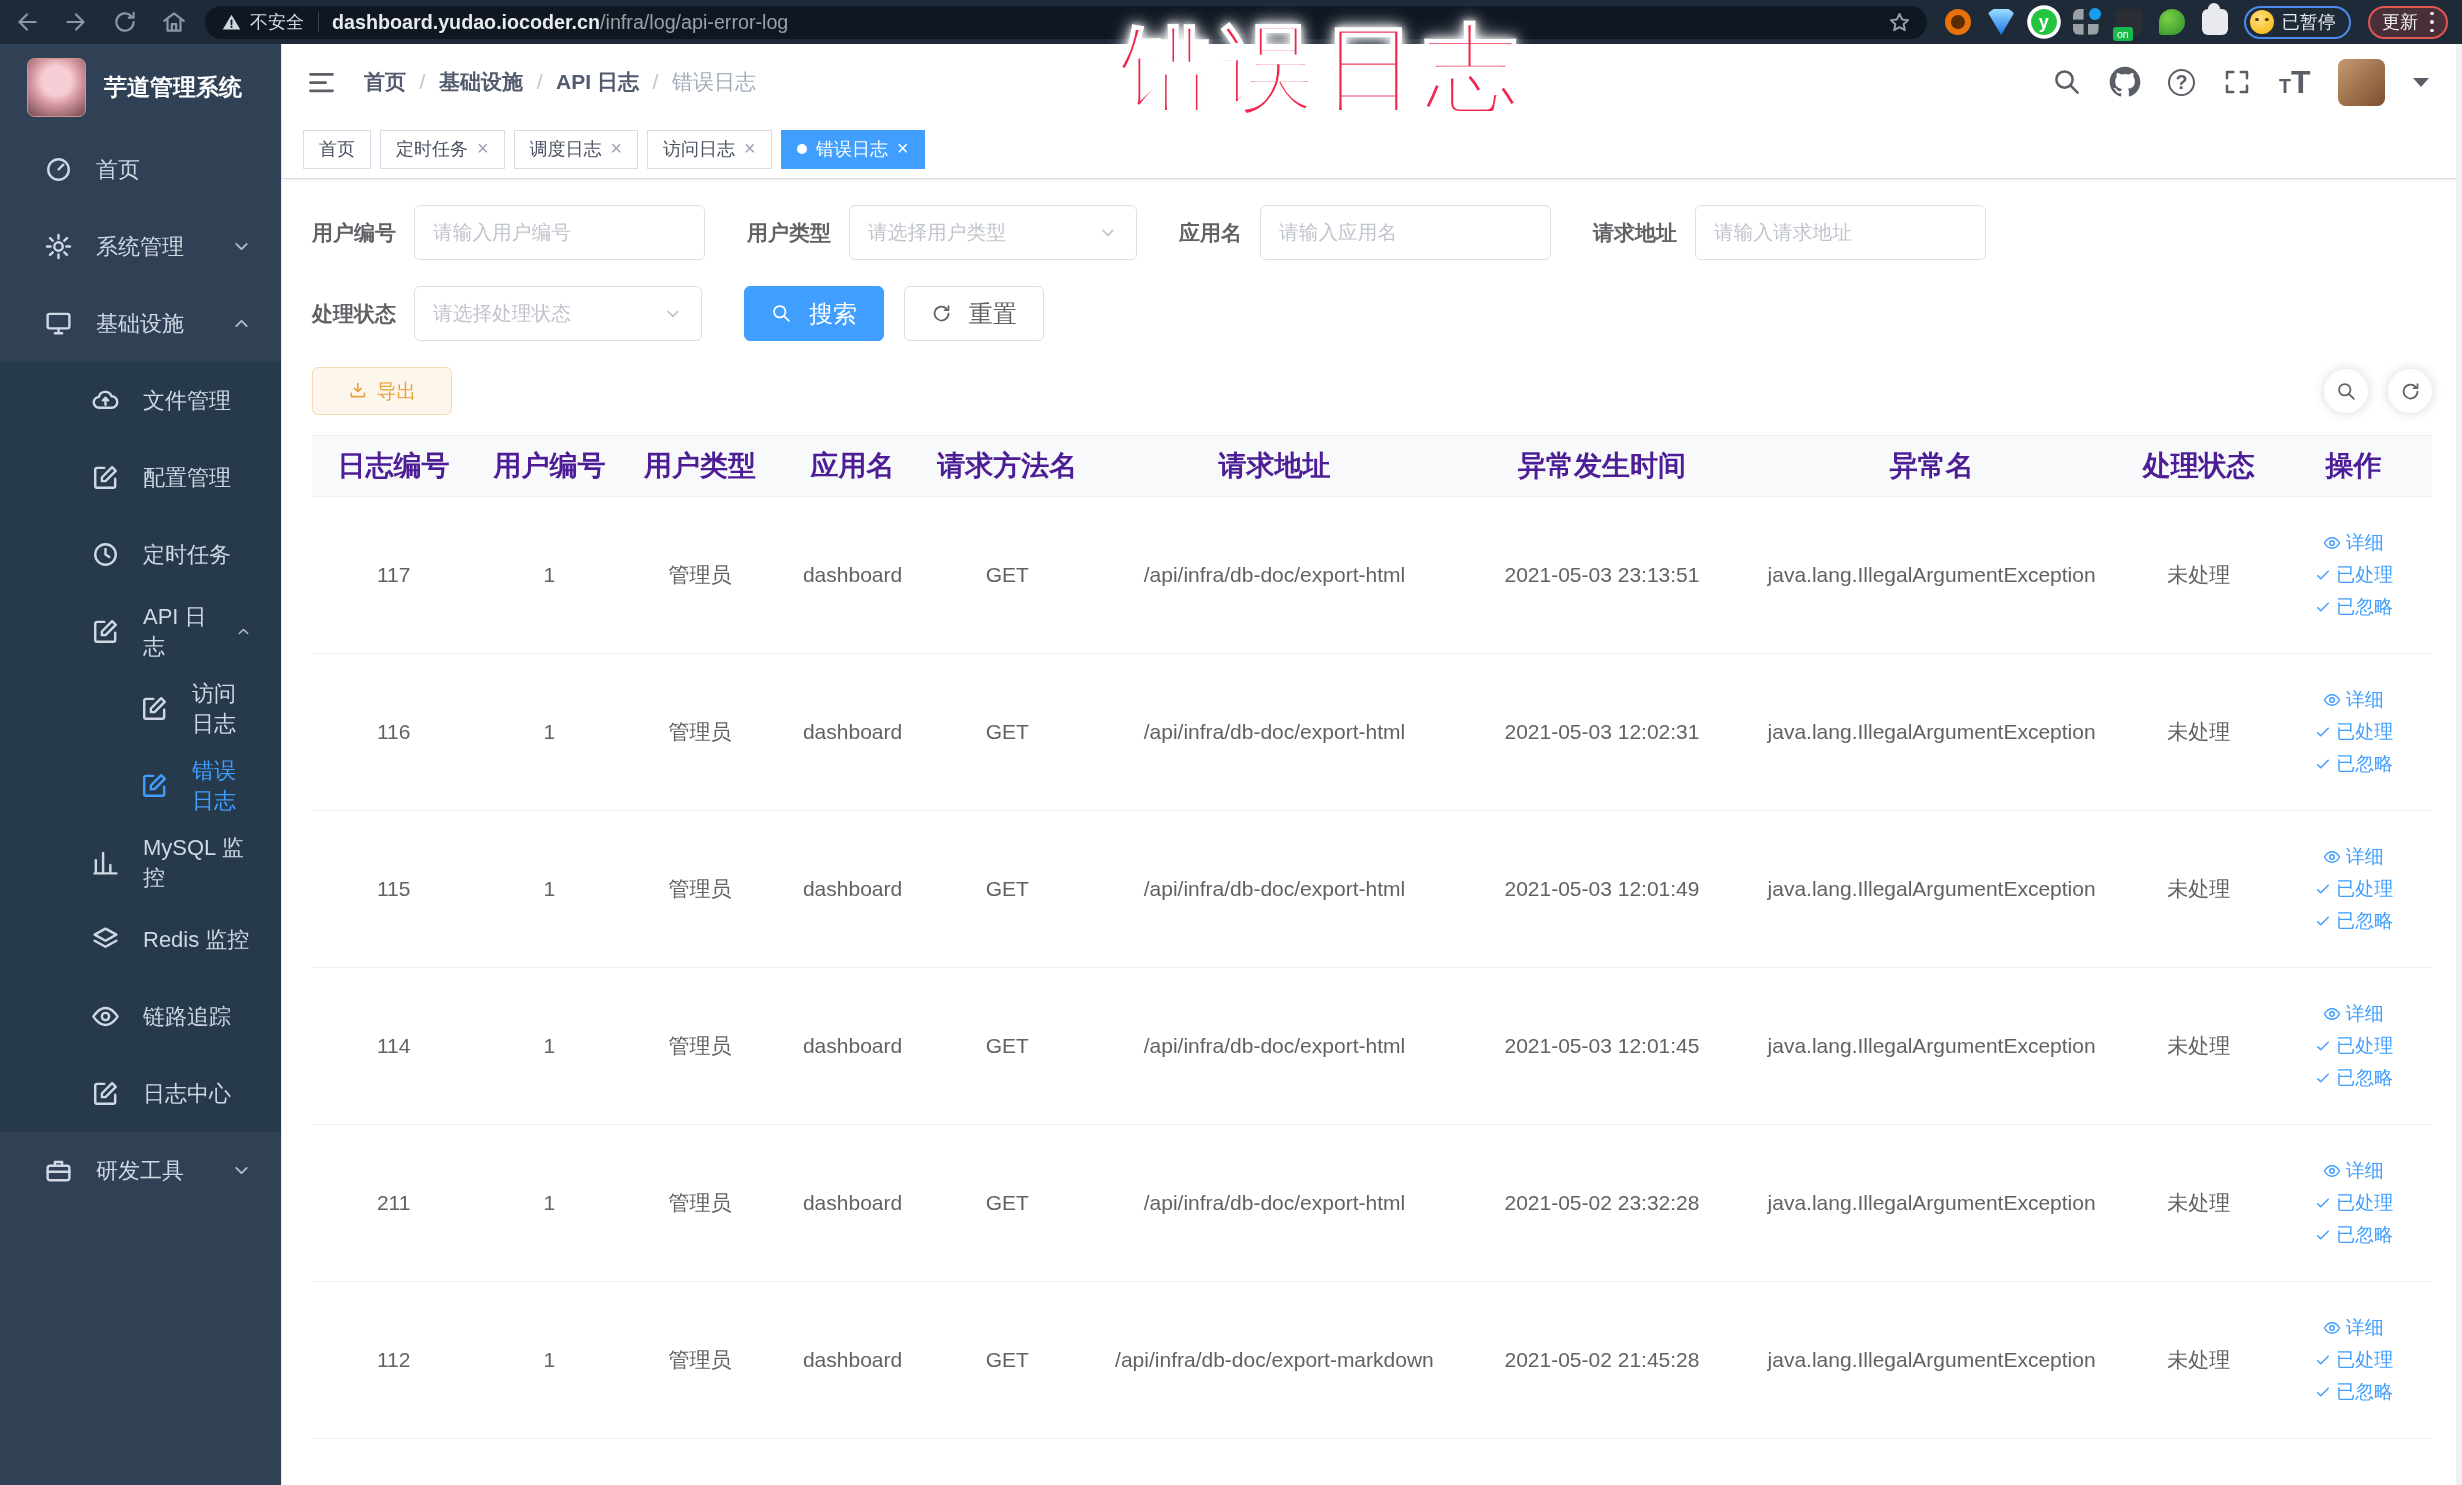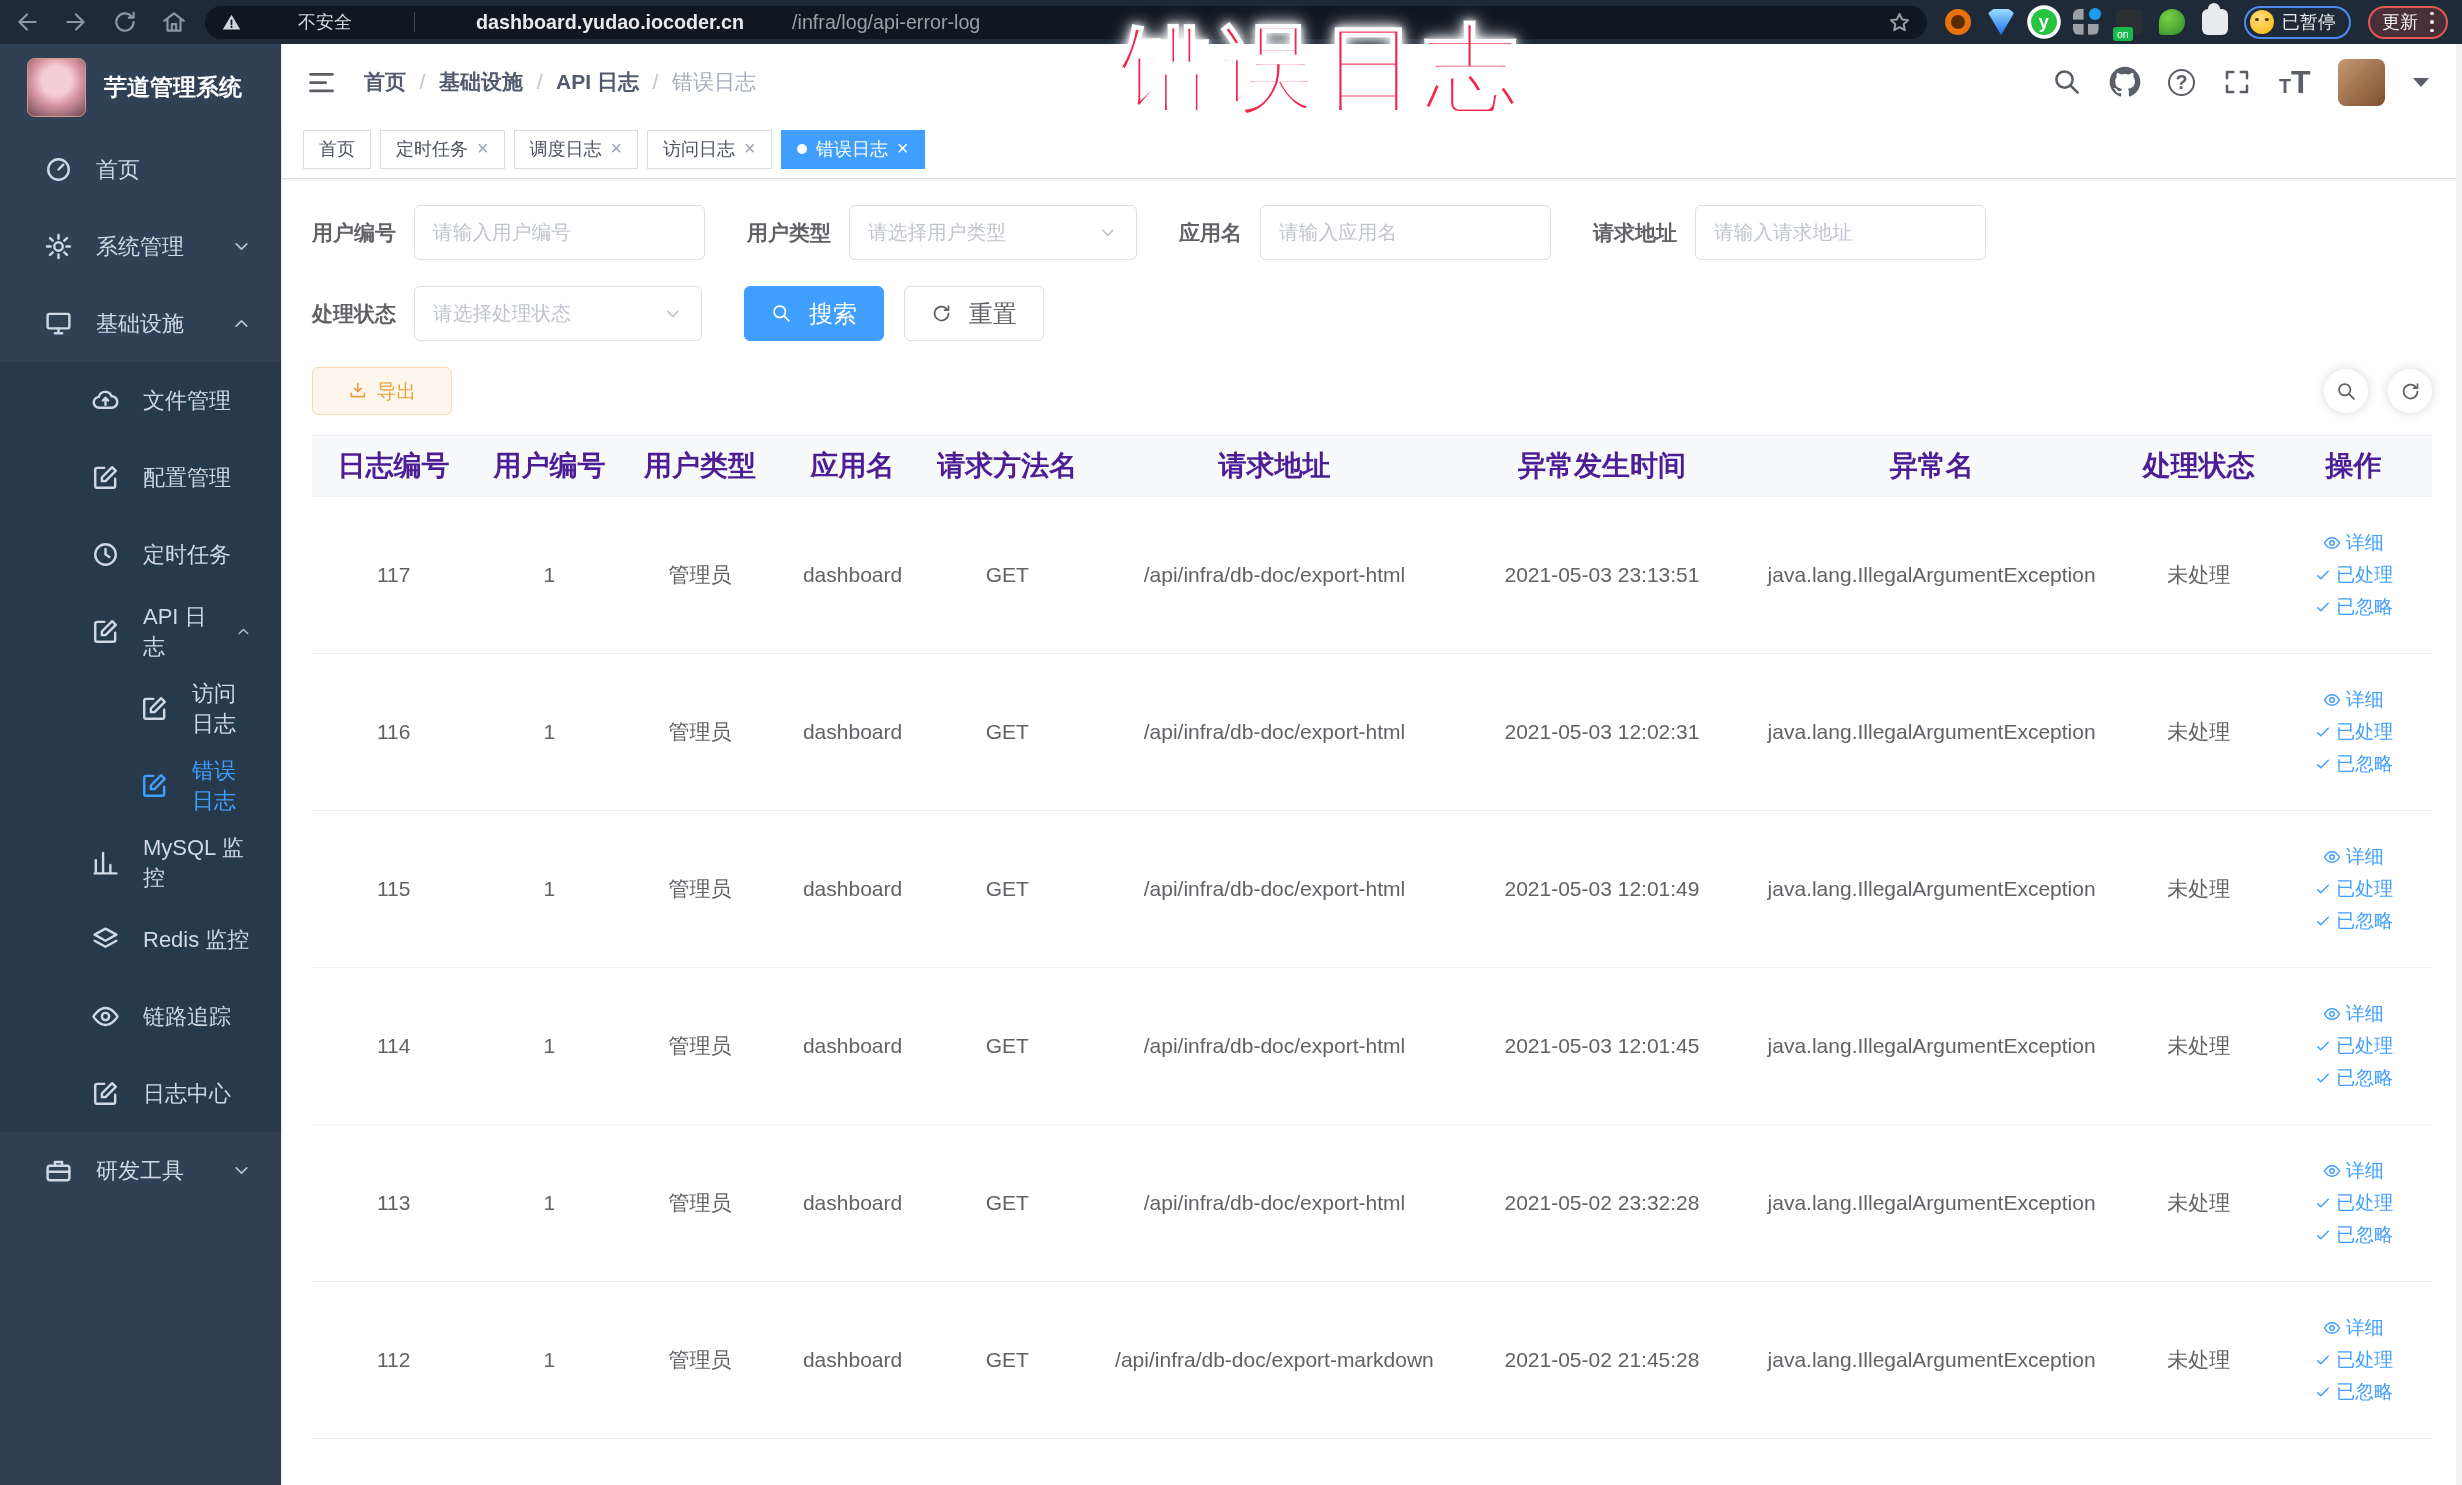--- a/index.html
+++ b/index.html
@@ -5,21 +5,21 @@
   * { margin:0; padding:0; box-sizing:border-box; }
   html,body { width:2462px; height:1486px; overflow:hidden; }
   body { font-family:"Liberation Sans","DejaVu Sans",sans-serif; background:#fff; position:relative; }
   .ic { stroke:currentColor; fill:none; stroke-width:2; stroke-linecap:round; stroke-linejoin:round; display:block; }
   .ic-fill { fill:currentColor; stroke:none; display:block; }
 
   
   .browser-bar { height:44px; background:#1f2a38; display:flex; align-items:center; padding:0 13.6px; gap:7.6px; }
   .bnav { display:flex; align-items:center; gap:23px; color:#8a97a5; margin-right:10.6px; }
   .bnav svg { width:26px; height:26px; }
-  .url-pill { flex:1; height:33px; background:#0f1722; border-radius:16.7px; display:flex; align-items:center; padding:0 16.7px; color:#cfd6dd;gap:48px; }
+  .url-pill { flex:1; height:33px; background:#0f1722; border-radius:16.7px; display:flex; align-items:center; padding:0 16.7px; color:#cfd6dd; }
   .url-pill .warn { width:21px; height:21px; color:#cfd6dd; }
   .sec-label { font-size:18px; margin-left:7.6px; color:#d3d9de; }
   .url-sep { width:0.8px; height:19.7px; background:#3a4552; margin:0 13.6px; }
   .url-text { font-size:19.7px; font-weight:bold; color:#e8eaed; }
   .url-path { font-size:19.7px; color:#9aa0a6; font-weight:normal; }
   .star { margin-left:auto; color:#9aa0a6; } .star svg { width:23px; height:23px; }
   .ext-area { display:flex; align-items:center; gap:16.7px; margin-left:10.6px; }
   .extic { width:26px; height:26px; border-radius:6px; position:relative; }
   .ext-orange { border-radius:50%; border:6.8px solid #e8710a; background:#5a2b07; }
   .ext-blue { background:linear-gradient(180deg,#9adcff 0%,#1a73e8 100%); clip-path:polygon(50% 100%,0 15%,20% 0,80% 0,100% 15%); }
@@ -654,21 +654,21 @@
               <a class="oplink">
                     <svg class="ic" viewBox="0 0 24 24" width="18" height="18">
                       <use href="#sym-check"></use>
                     </svg>
                     <span>已忽略</span>
                   </a>
             </div>
               </td>
           </tr>
           <tr>
-            <td>113</td>
+            <td>211</td>
             <td>1</td>
             <td>管理员</td>
             <td>dashboard</td>
             <td>GET</td>
             <td>/api/infra/db-doc/export-html</td>
             <td>2021-05-02 23:32:28</td>
             <td>java.lang.IllegalArgumentException</td>
             <td>未处理</td>
             <td>
                 <div class="ops">

